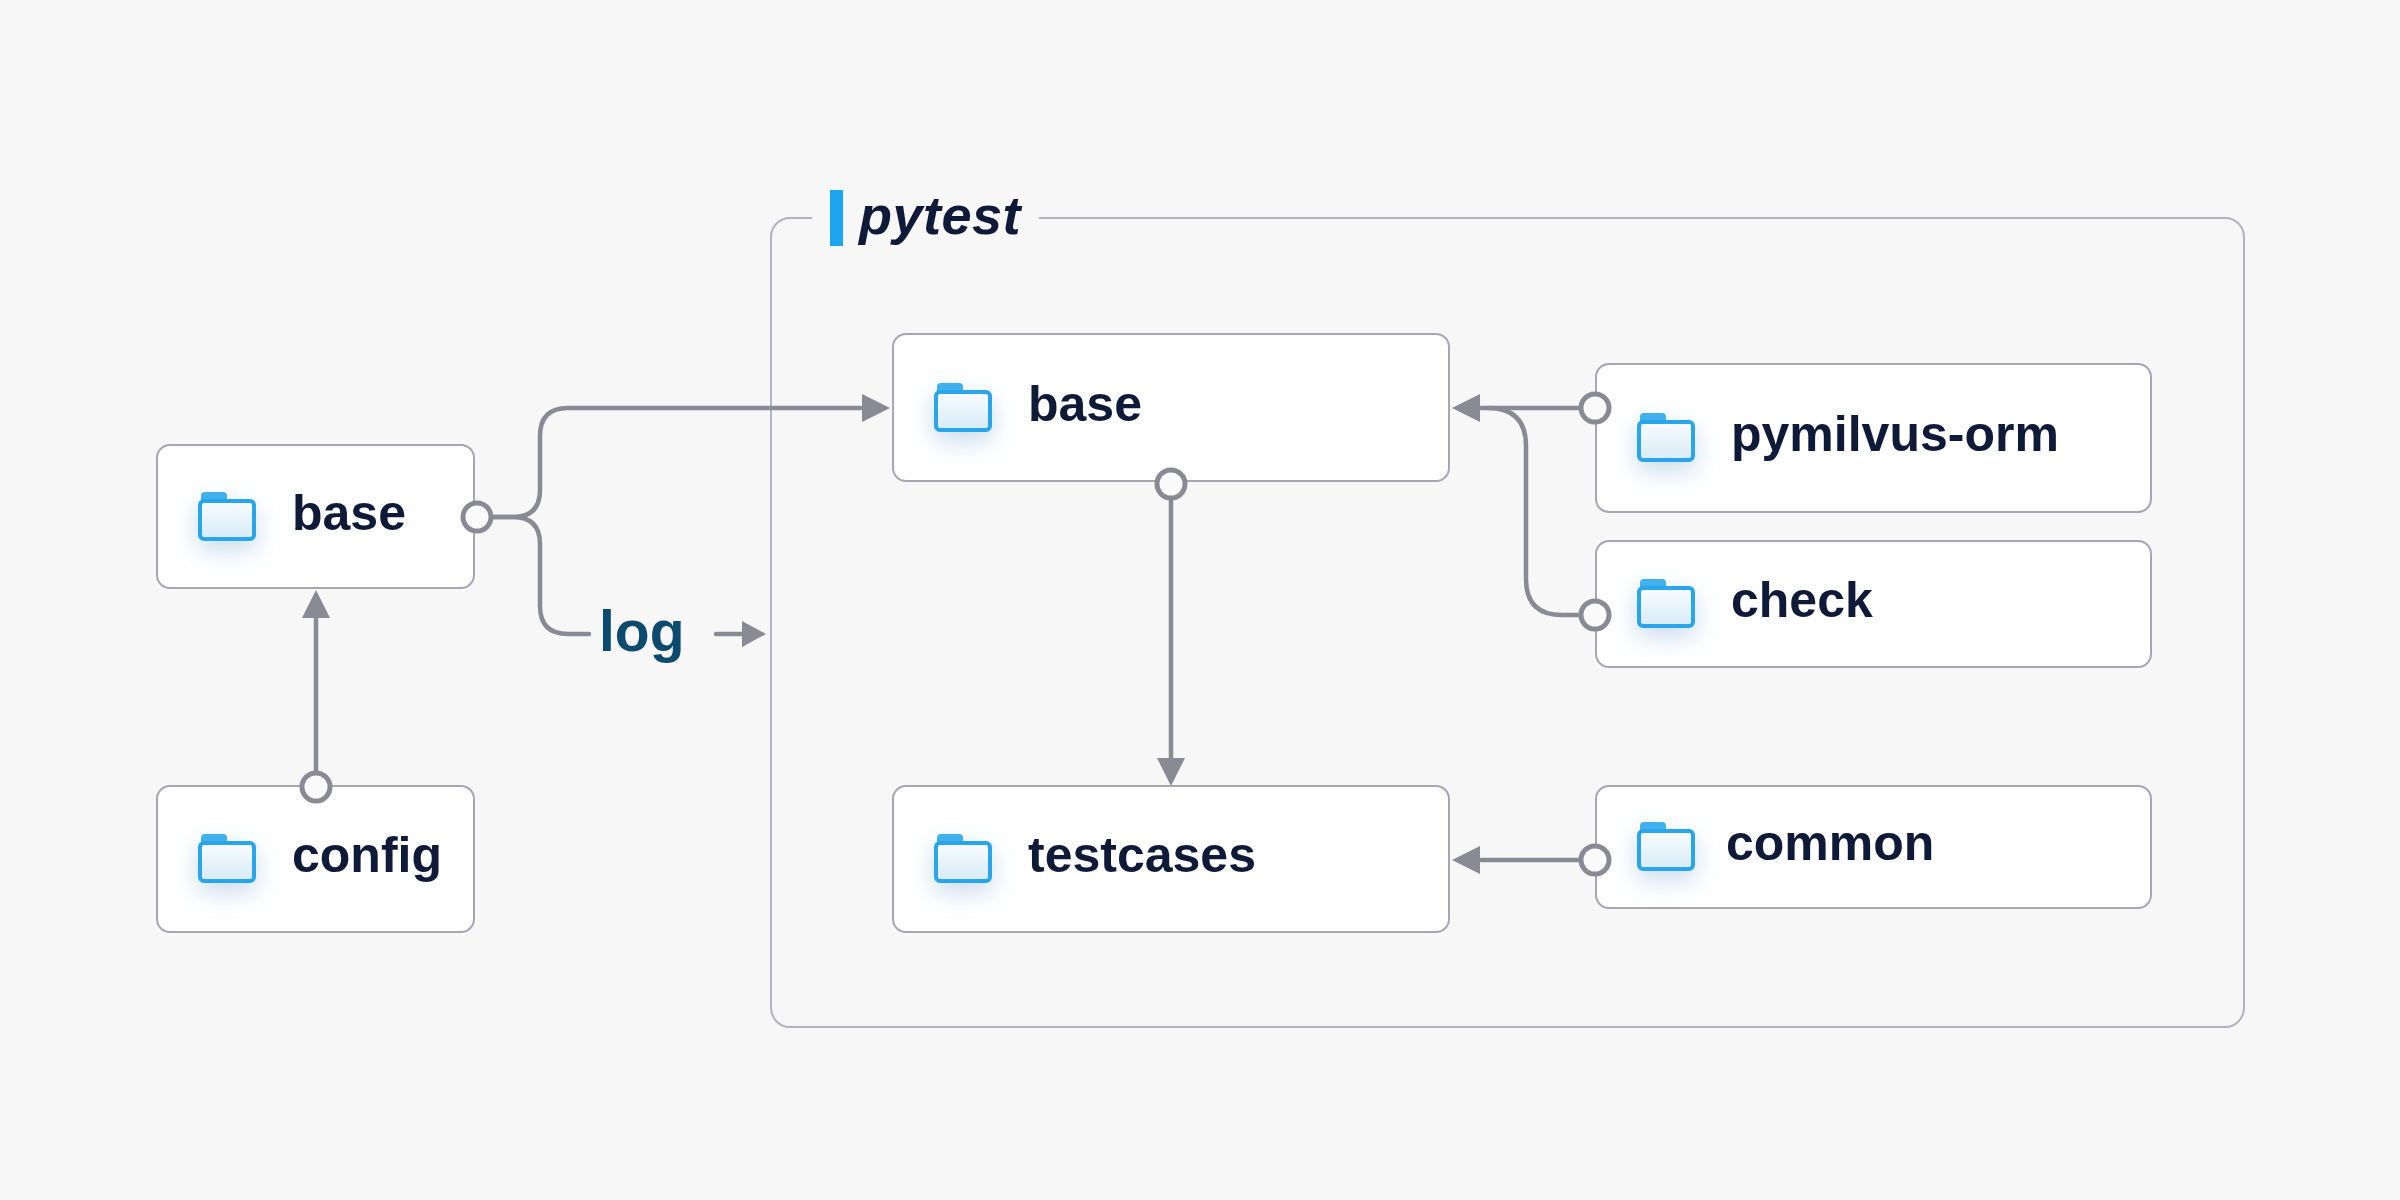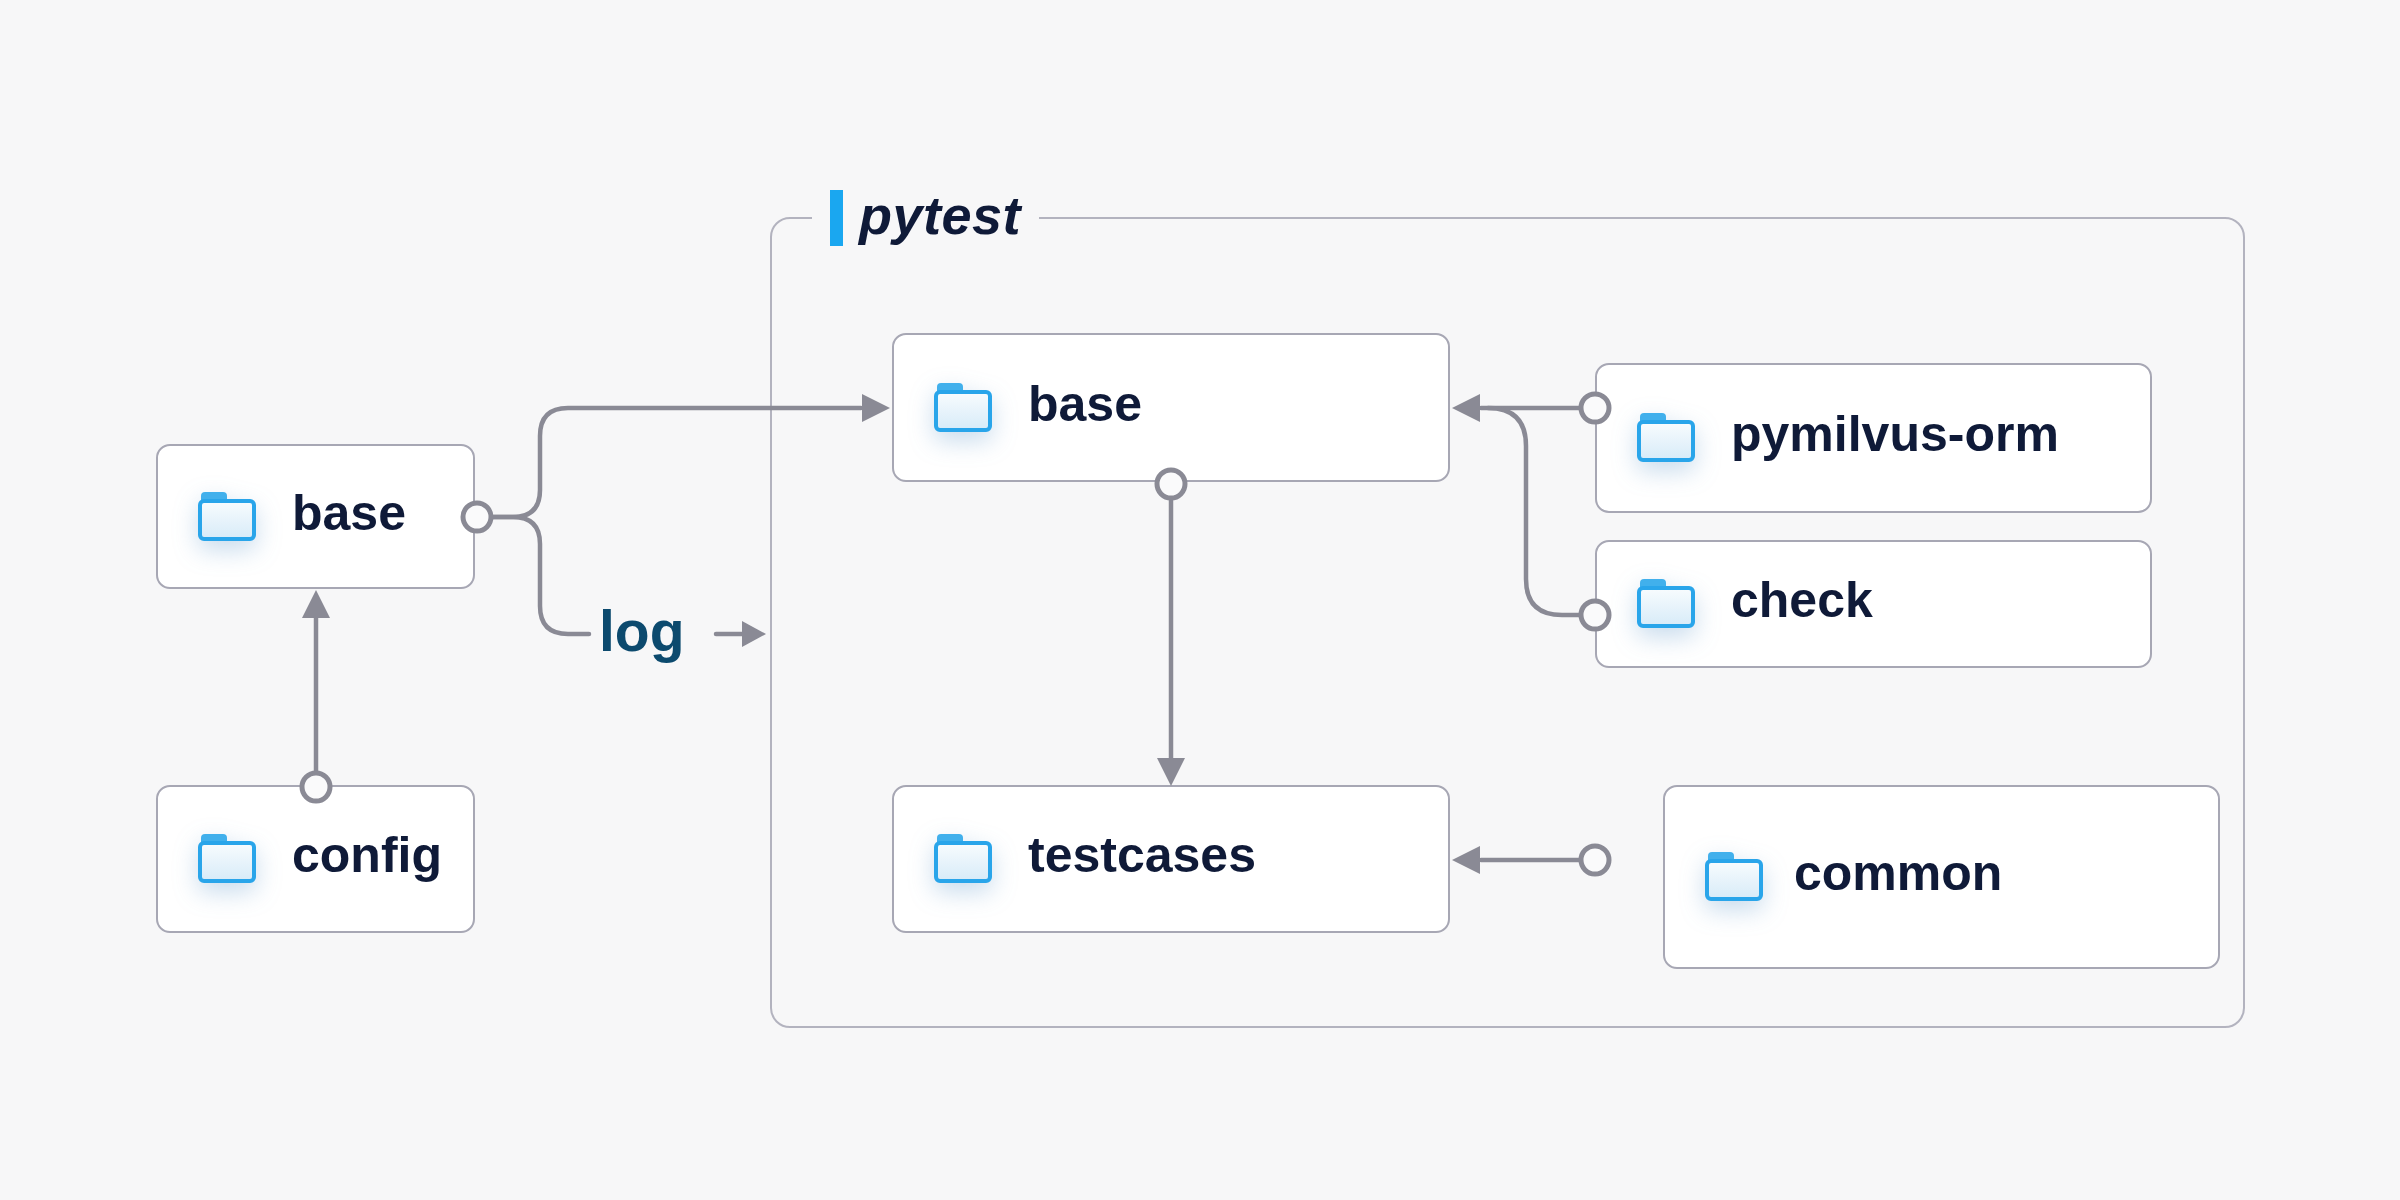--- a/index.html
+++ b/index.html
@@ -180,21 +180,21 @@
   </div>
 
   <div class="node" style="left:1595px; top:540px; width:557px; height:128px;">
     <svg class="folder" width="62" height="52" viewBox="0 0 62 52">
       <rect x="5" y="1" width="26" height="16" rx="4" fill="#41b0ec"></rect>
       <rect x="4" y="10" width="54" height="38" rx="4" fill="url(#fg)" stroke="#29a5ea" stroke-width="4"></rect>
     </svg>
     <span class="node-label">check</span>
   </div>
 
-  <div class="node" style="left:1663px; top:785px; width:557px; height:184px;gap:29px;">
+  <div class="node" style="left:1595px; top:785px; width:557px; height:124px;gap:29px;">
     <svg class="folder" width="62" height="52" viewBox="0 0 62 52">
       <rect x="5" y="1" width="26" height="16" rx="4" fill="#41b0ec"></rect>
       <rect x="4" y="10" width="54" height="38" rx="4" fill="url(#fg)" stroke="#29a5ea" stroke-width="4"></rect>
     </svg>
     <span class="node-label">common</span>
   </div>
 
   <span class="log-label">log</span>
 
   <svg class="wires" width="2400" height="1200" viewBox="0 0 2400 1200">

